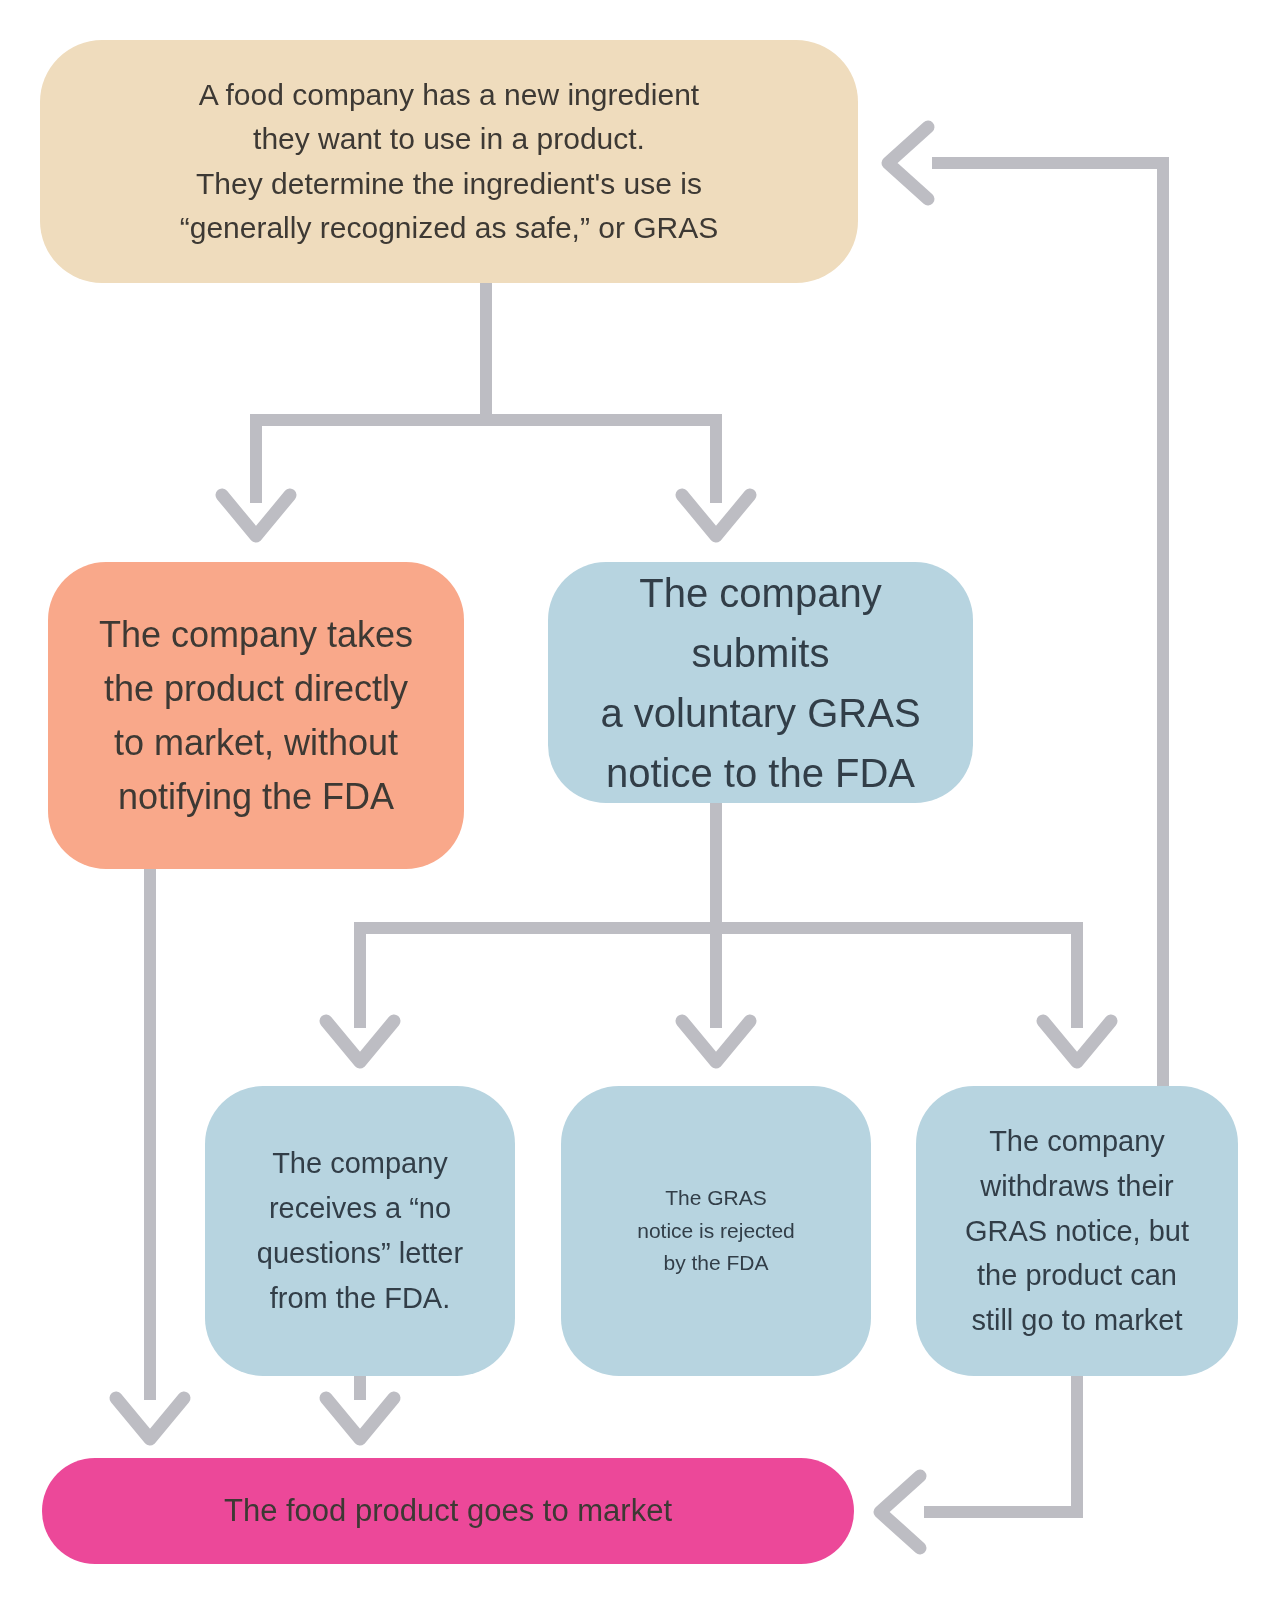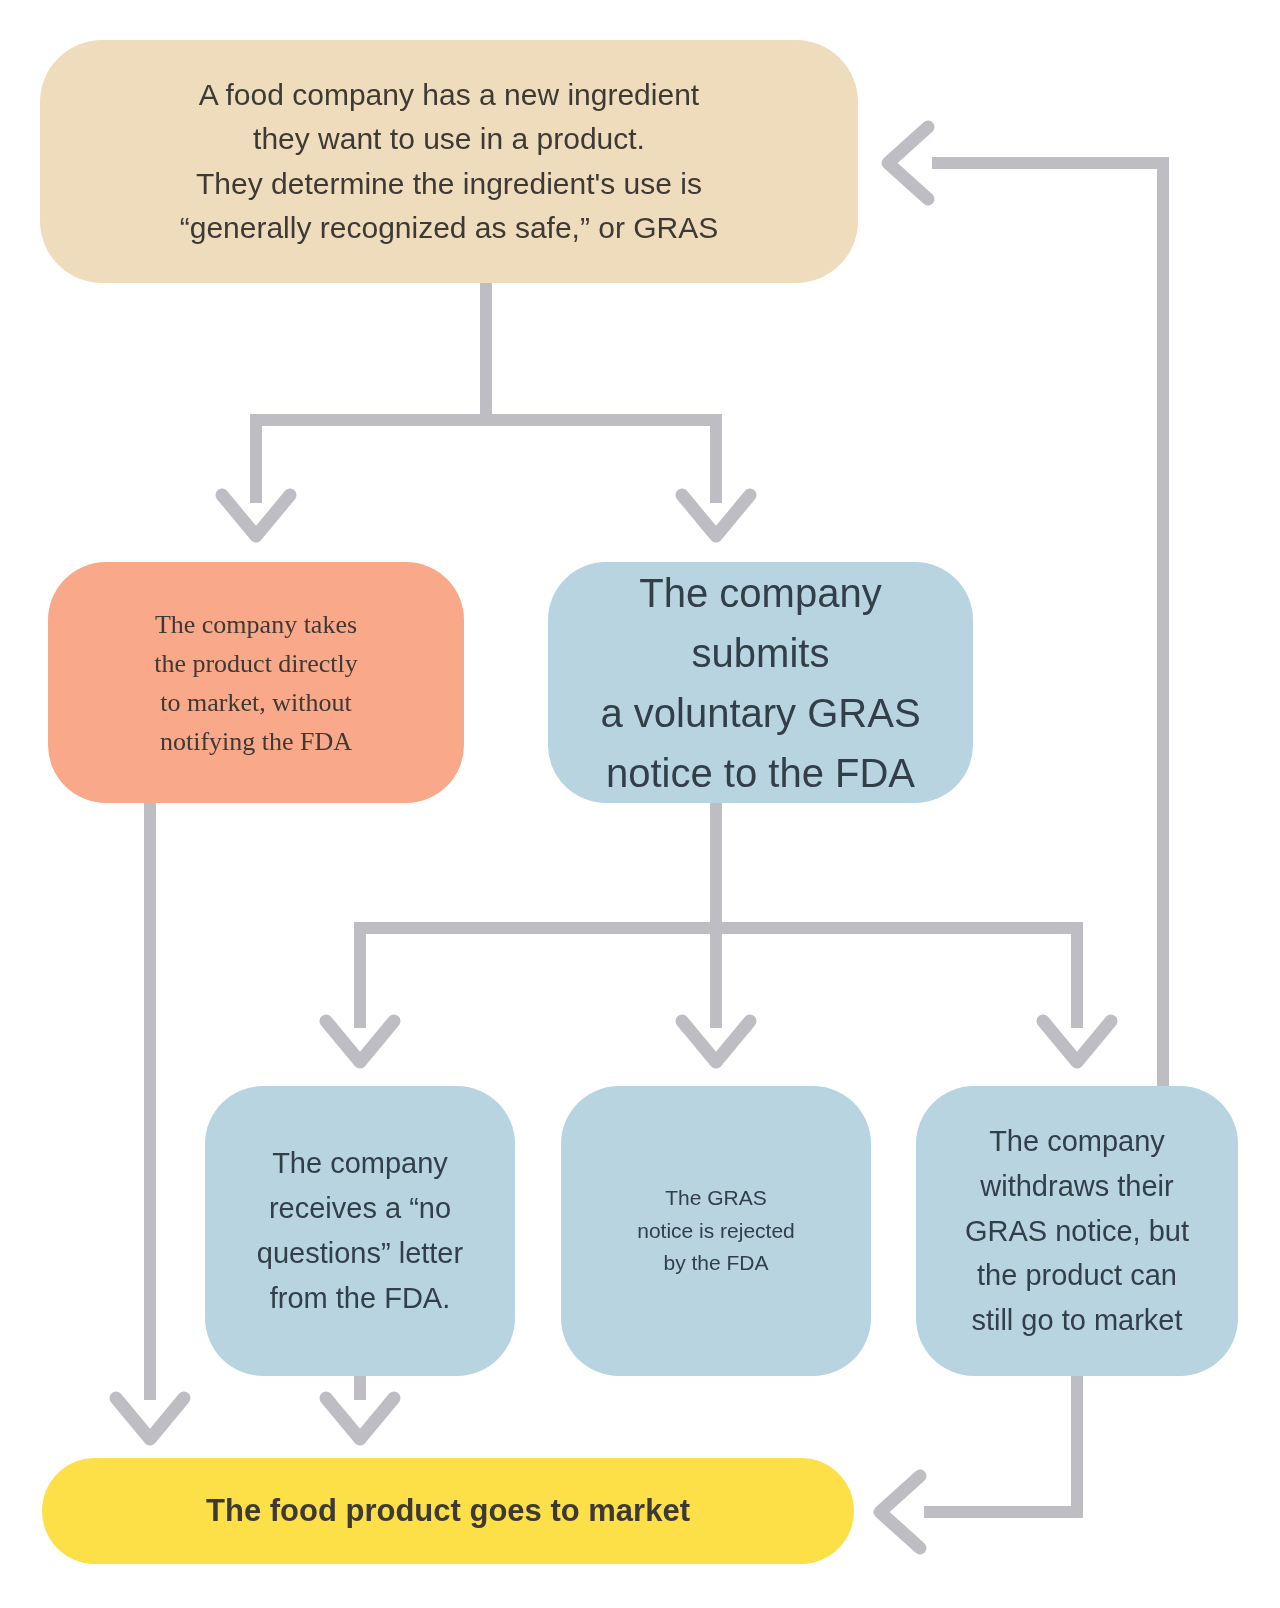--- a/index.html
+++ b/index.html
@@ -32,21 +32,21 @@
     padding: 12px 18px;
   }
   .node span {
     white-space: pre-line;
     display: block;
   }
   .warm-text { color: #3d3934; }
   .blue-text { color: #323e48; }
 
   .node-start   { left: 40px;  top: 40px;   width: 818px; height: 243px; border-radius: 62px; font-size: 30px; line-height: 1.48; }
-  .node-direct  { left: 48px;  top: 562px;  width: 416px; height: 241px; border-radius: 58px; font-size: 26px; line-height: 1.5; font-family: Liberation Serif, serif; }
+  .node-direct  { left: 48px;  top: 562px;  width: 416px; height: 307px; border-radius: 58px; font-size: 36px; line-height: 1.5; }
   .node-submit  { left: 505px; top: 562px;  width: 425px; height: 241px; border-radius: 58px; font-size: 40px; line-height: 1.5; margin-left: 43px; }
   .node-noq     { left: 205px; top: 1086px; width: 310px; height: 290px; border-radius: 58px; font-size: 29px; line-height: 1.55; }
   .node-reject  { left: 561px; top: 1086px; width: 310px; height: 290px; border-radius: 58px; font-size: 21px; line-height: 1.55; }
   .node-withdraw{ left: 916px; top: 1086px; width: 322px; height: 290px; border-radius: 58px; font-size: 29px; line-height: 1.55; }
   .node-market  { left: 42px;  top: 1458px; width: 812px; height: 106px; border-radius: 53px; font-size: 31px; line-height: 1.3; }
 </style>
 </head>
 <body>
 
 <div class="canvas">
@@ -125,17 +125,17 @@
   </div>
 
   <div class="node node-withdraw blue-text" style="background-color: rgb(183, 212, 224); color: rgb(50, 62, 72);">
     <span>The company
 withdraws their
 GRAS notice, but
 the product can
 still go to market</span>
   </div>
 
-  <div class="node node-market warm-text" style="background-color: #fde047; color: rgb(61, 57, 52); font-weight: bold;">
+  <div class="node node-market warm-text" style="background-color: #ec4899; color: rgb(61, 57, 52);">
     <span>The food product goes to market</span>
   </div>
 
 </div>
 
 </body></html>

